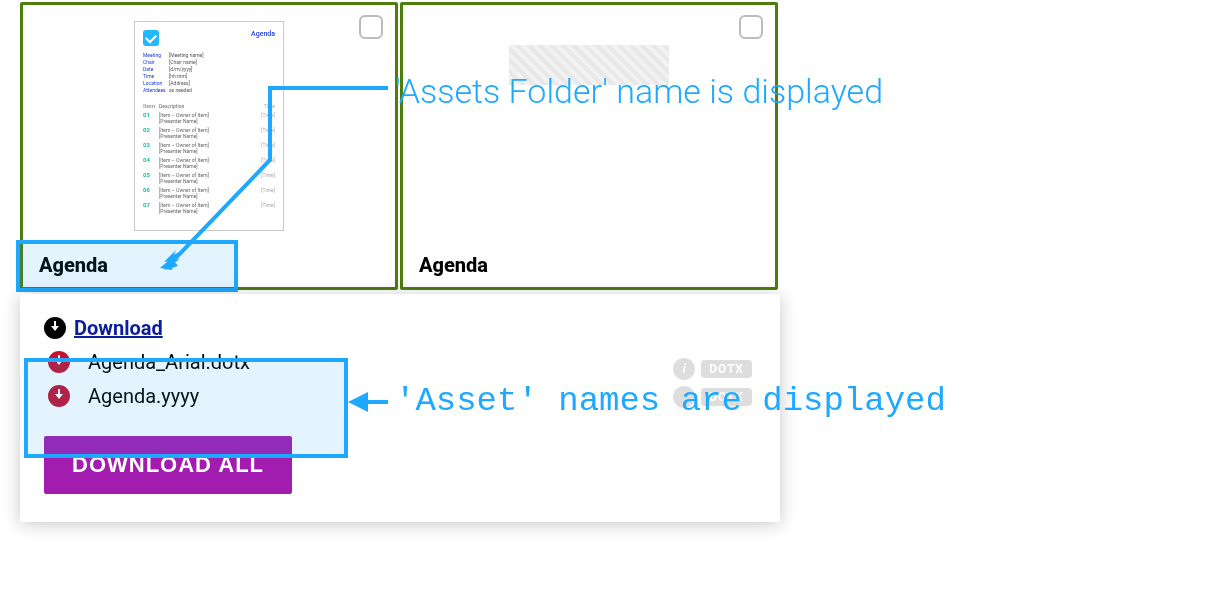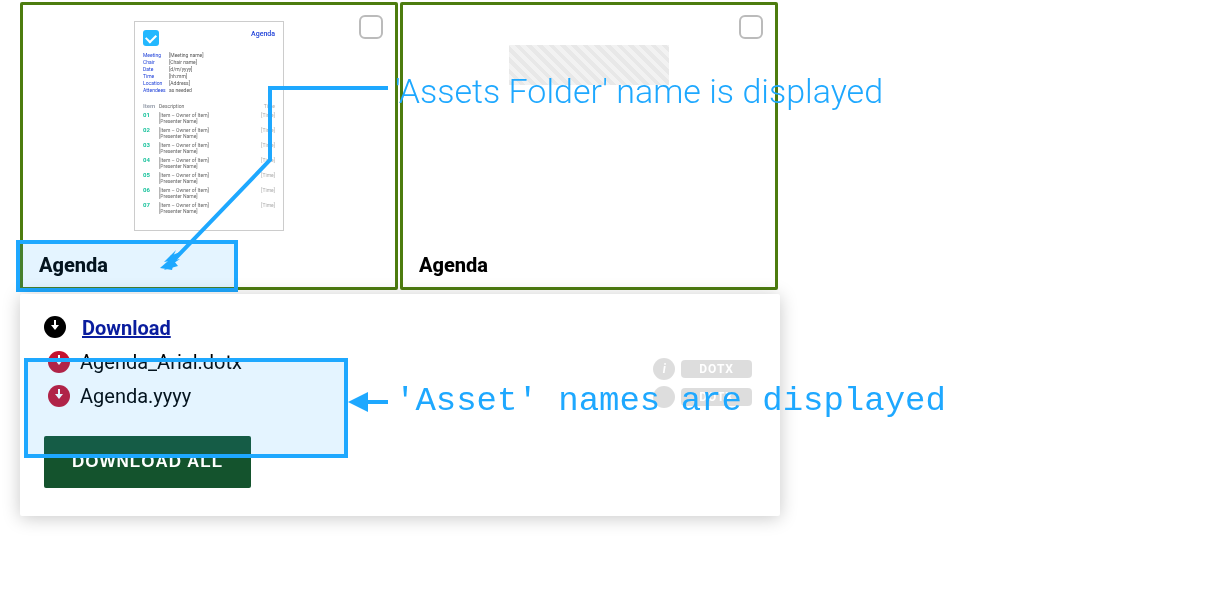--- a/index.html
+++ b/index.html
@@ -136,22 +136,22 @@
       top: 294px;
       width: 760px;
       background: #fff;
       box-shadow: 0 2px 18px rgba(0,0,0,0.22);
       border-radius: 2px;
       padding: 22px 24px 28px;
       z-index: 20;
     }
     .download-heading {
       display: flex;
-      align-items: flex-start;
-      gap: 16px;
+      align-items: center;
+      gap: 8px;
       margin-bottom: 8px;
     }
     .dl-icon-black {
       width: 22px;
       height: 22px;
       border-radius: 50%;
       background: #000;
       position: relative;
       flex-shrink: 0;
     }
@@ -178,21 +178,21 @@
     .download-link {
       color: #0a1d9e;
       text-decoration: underline;
       font-size: 20px;
       font-weight: 700;
       cursor: pointer;
     }
     .asset-row {
       display: flex;
       align-items: center;
-      gap: 10px;
+      gap: 18px;
       margin: 10px 0 8px 4px;
       font-size: 20px;
       color: #000;
     }
     .dl-icon-red {
       width: 22px;
       height: 22px;
       border-radius: 50%;
       background: #c4122f;
       position: relative;
@@ -250,32 +250,32 @@
       font-weight: bold;
       font-style: italic;
       font-size: 12px;
     }
     .badge-pill {
       background: #bdbdbd;
       color: #fff;
       font-size: 12px;
       font-weight: 700;
       letter-spacing: 1px;
-      padding: 2px 18px;
+      padding: 2px 8px;
       border-radius: 4px;
     }
     .btn-row {
       display: flex;
       gap: 22px;
       margin-top: 28px;
     }
     .btn {
-      background: #14532d;
+      background: #a21caf;
       color: #fff;
-      font-size: 17px;
+      font-size: 22px;
       font-weight: 800;
       letter-spacing: 1px;
       padding: 16px 28px;
       border: none;
       cursor: pointer;
       border-radius: 2px;
     }
     .anno {
       position: absolute;
       color: #1ea8ff;

